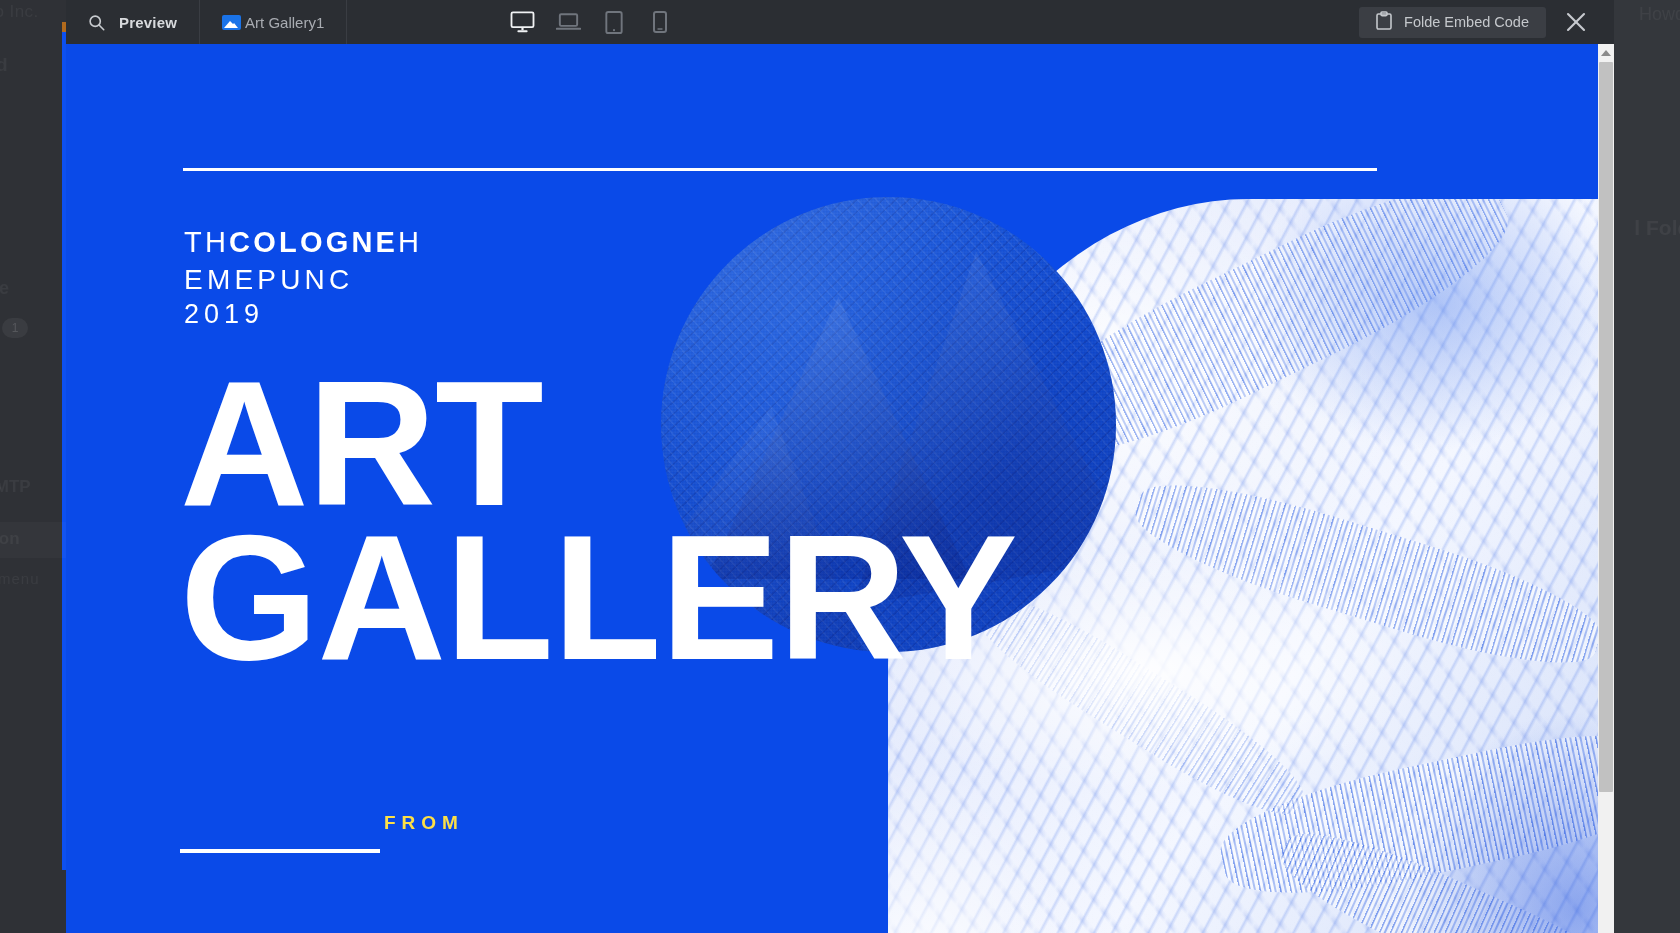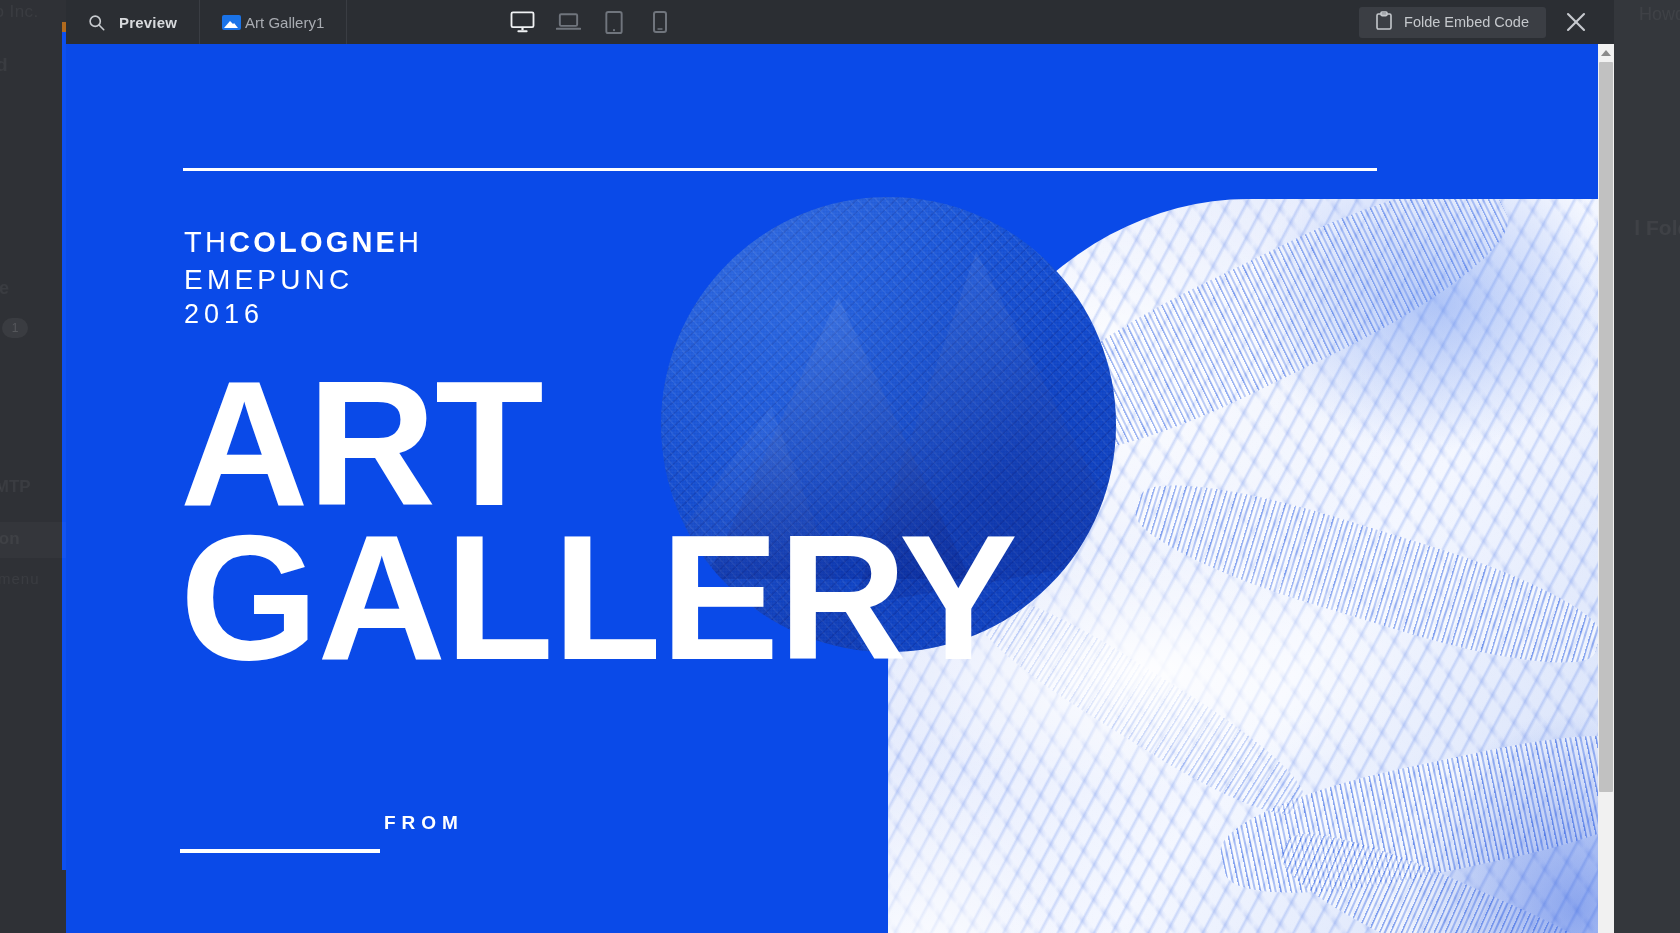--- a/index.html
+++ b/index.html
@@ -244,21 +244,21 @@
     color: #fff; font-size: 178px; font-weight: bold;
     letter-spacing: -1px; line-height: .92;
   }
   #title-line2 {
     position: absolute; left: 114px; top: 472px;
     color: #fff; font-size: 178px; font-weight: bold;
     letter-spacing: -1px; line-height: .92;
   }
   #from-label {
     position: absolute; left: 318px; top: 768px;
-    color: #ffffff; font-size: 19px; font-weight: bold; letter-spacing: 6px;
+    color: #fde047; font-size: 19px; font-weight: bold; letter-spacing: 6px;
   }
   #price {
     position: absolute; left: 316px; top: 788px;
     color: #fff; font-size: 72px; font-weight: bold; letter-spacing: -1px;
   }
   #price-dash {
     position: absolute; left: 114px; top: 805px;
     width: 200px; height: 4px; background: #fff;
   }
 
@@ -391,21 +391,21 @@
         <div class="tri" id="tri2"></div>
         <div class="tri" id="tri3"></div>
         <div class="glow"></div>
       </div>
 
       <div id="rule"></div>
 
       <div id="brand"><span class="thin">TH</span><span>COLOGNE</span><span class="thin">H</span></div>
 
       <div id="city">EMEPUNC</div>
-      <div id="year">2016</div>
+      <div id="year">2019</div>
       <div id="title-line1">ART</div>
       <div id="title-line2">GALLERY</div>
 
       <div id="price-dash"></div>
       <div id="from-label">FROM</div>
     </div>
   </div>
 
   <div id="scrollbar">
     <div id="sb-up"></div>

